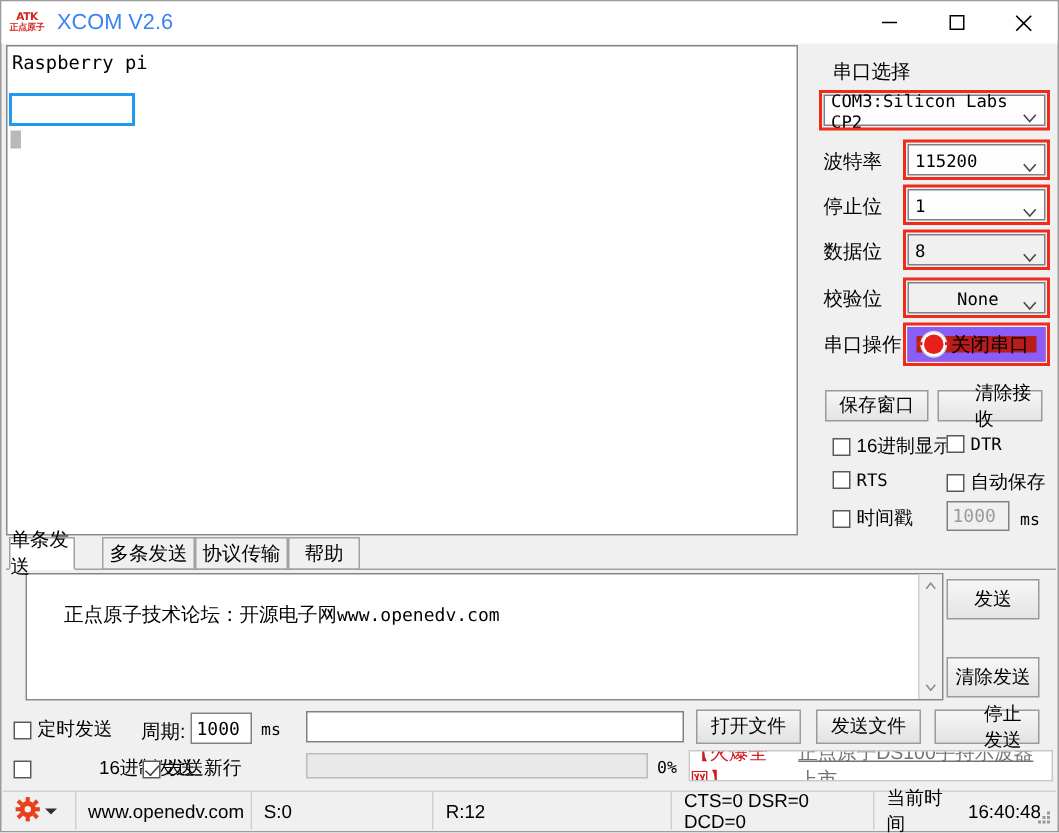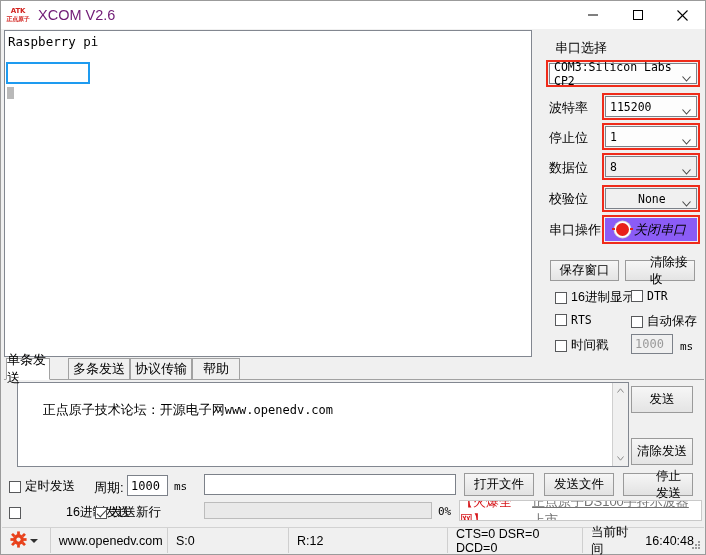--- a/index.html
+++ b/index.html
@@ -38,21 +38,21 @@
   .logo span {
     color: #d2231f;
     font-family: "DejaVu Sans", sans-serif;
     font-weight: bold;
     font-size: 7px;
     letter-spacing: -0.2px;
   }
   .app-title {
     margin-left: 7px;
     font-size: 14.5px;
-    color: #701a75;
+    color: #3b82f6;
     font-family: "Liberation Sans", sans-serif;
   }
   .win-buttons {
     position: absolute; right: 0; top: 0;
     height: 28px; display: flex;
   }
   .win-btn {
     width: 45px; height: 28px;
     display: flex; align-items: center; justify-content: center;
     color: #000;
@@ -132,27 +132,26 @@
     position: absolute;
     background: linear-gradient(#f6f6f6, #e4e4e4);
     border: 1px solid #9a9a9a;
     box-sizing: border-box;
     display: flex; align-items: center; justify-content: center;
     font-size: 12.5px;
     color: #000;
   }
   .closebtn {
     position: absolute;
-    background: #8b5cf6;
-    border: 2px solid #8b5cf6;
+    background: #b91c1c;
+    border: 6px solid #8b5cf6;
     box-sizing: border-box;
     display: flex; align-items: center; justify-content: center;
     gap: 5px;
     font-size: 13px;
-    font-style: italic;
   }
   .led {
     width: 13px; height: 13px;
     border-radius: 50%;
     background: #e8201a;
     box-shadow: 0 0 0 1.5px #fff, 0 0 0 2.5px #d8d8d8;
     position: relative;
   }
   .led::before, .led::after {
     content: "";

